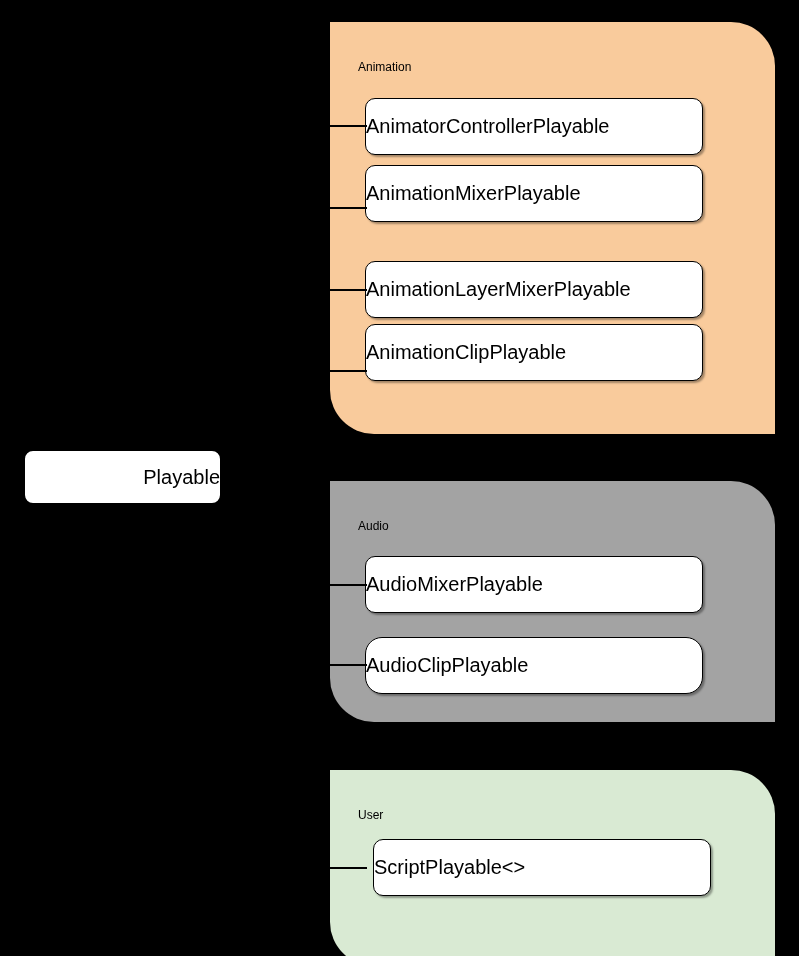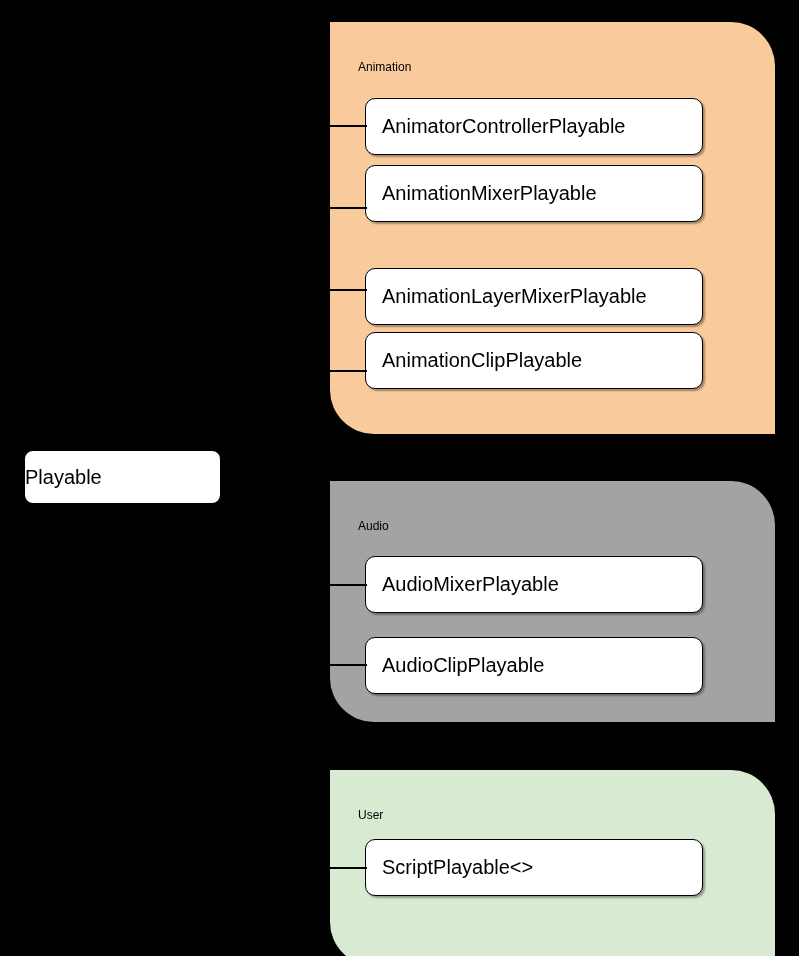--- a/index.html
+++ b/index.html
@@ -43,37 +43,36 @@
     border-radius: 10px;
     box-shadow: 2px 2px 2px rgba(0,0,0,0.35);
     font-size: 20px;
     display: flex;
     align-items: center;
   }
   .child {
     left: 35px;
     width: 338px;
     height: 57px;
-    padding-left: 16px;
   }
   .g-animation .b0 { top: 76px; }
   .g-animation .b1 { top: 143px; }
-  .g-animation .b2 { top: 246px; }
-  .g-animation .b3 { top: 310px; }
+  .g-animation .b2 { top: 239px; }
+  .g-animation .b3 { top: 302px; }
   .g-audio .b0 { top: 75px; }
-  .g-audio .b1 { top: 156px; }
-  .g-user  .b0 { top: 69px; }
+  .g-audio .b1 { top: 156px; border-radius: 17px; }
+  .g-user  .b0 { top: 69px; margin-left: 8px; }
 
   .root-node {
     left: 23px;
     top: 449px;
     width: 199px;
     height: 56px;
     border-width: 2px;
-    justify-content: flex-start;
+    justify-content: flex-end;
     padding-left: 0;
   }
 
   
   .connector {
     position: absolute;
     left: 221px;
     width: 146px;
     height: 2px;
     background: #000000;

